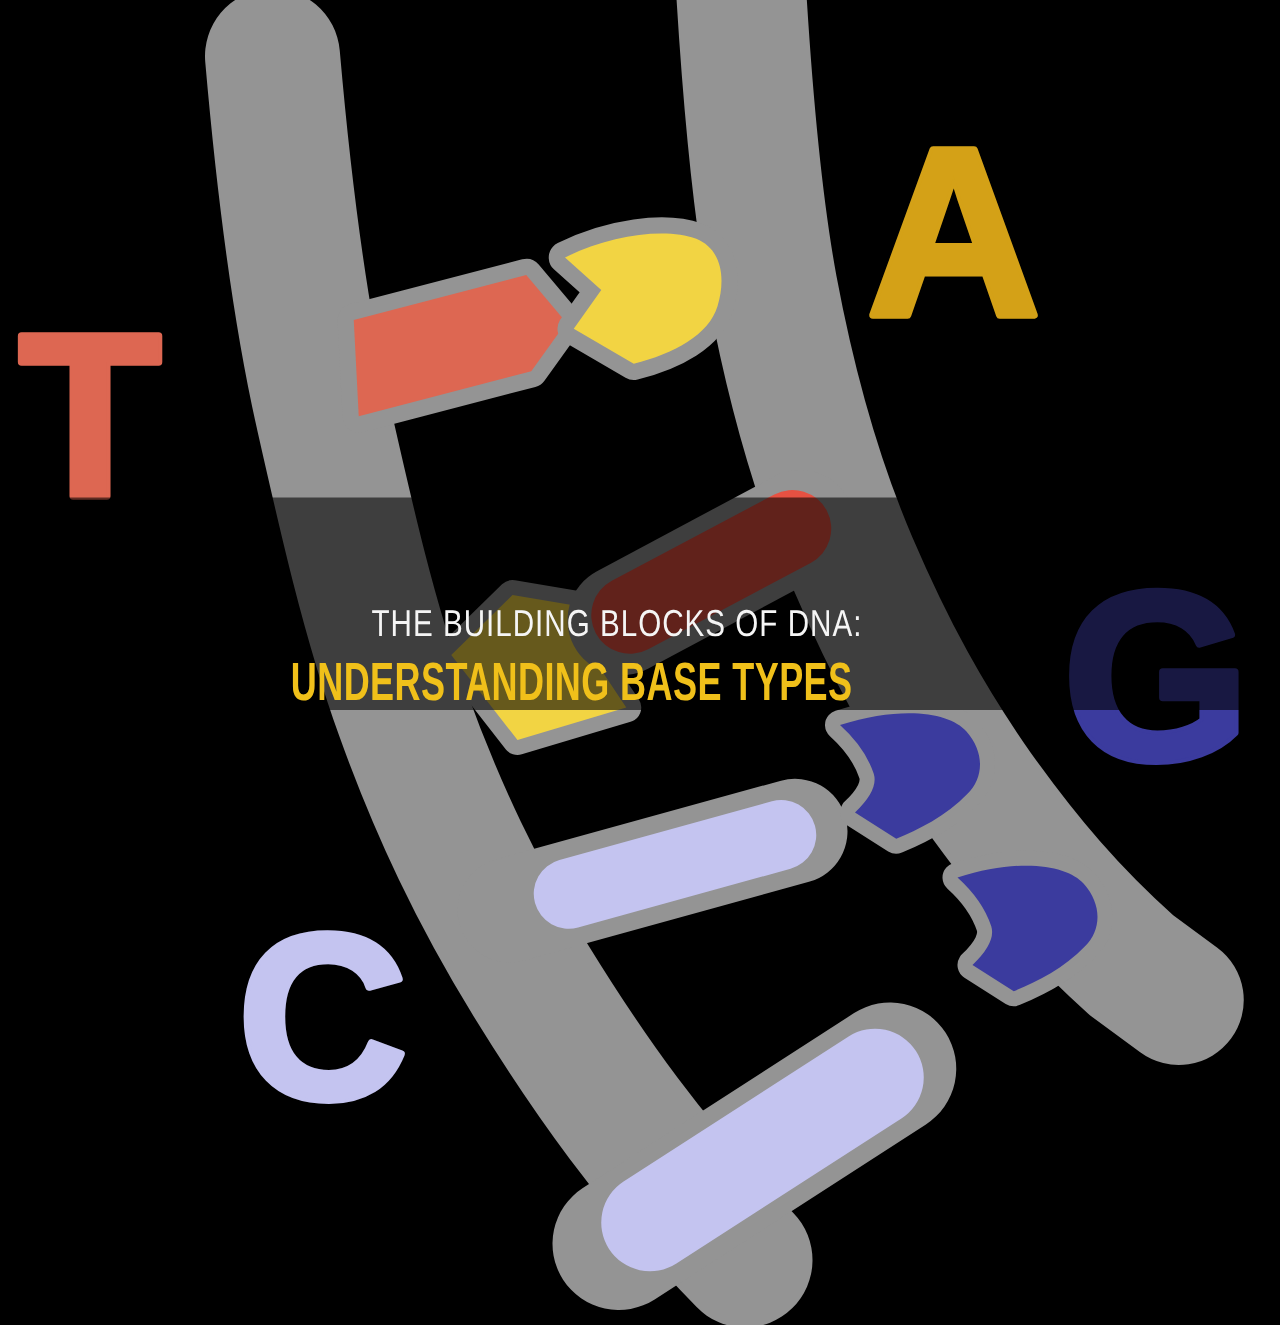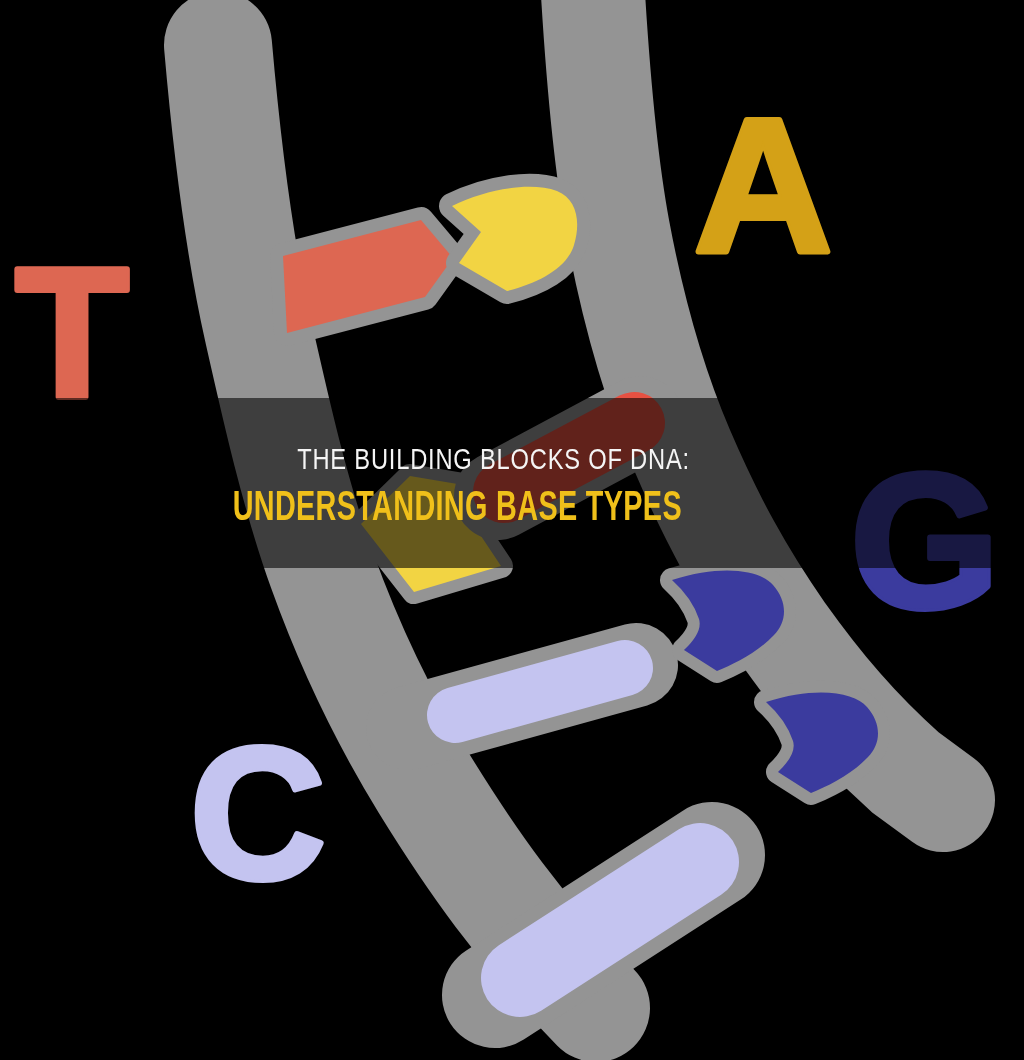--- a/index.html
+++ b/index.html
@@ -19,20 +19,21 @@
   }
   .banner-overlay{
     position:absolute;
     left:0;top:398px;
     width:1024px;height:170px;
     background:rgba(0,0,0,0.58);
     display:flex;
     flex-direction:column;
     align-items:center;
     z-index:5;
+    justify-content:flex-end;
   }
   .banner-line1{
     margin-top:46px;
     font-size:30px;
     line-height:1;
     letter-spacing:1px;
     color:#F5F5F5;
     white-space:nowrap;
     transform:translateX(-18px) scaleX(0.79);
     transform-origin:center;

